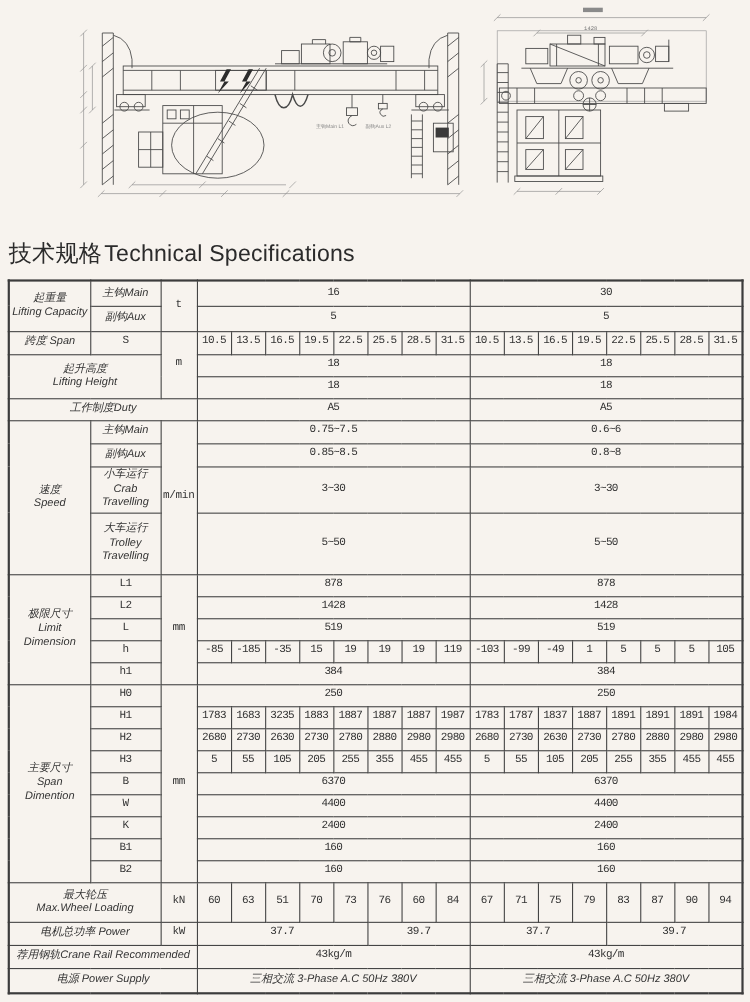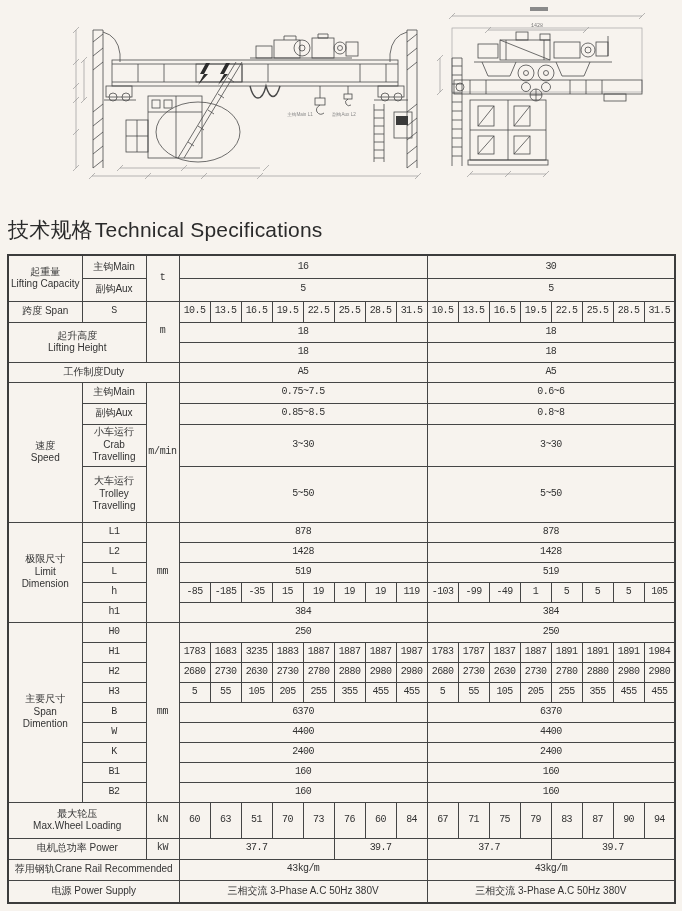--- a/index.html
+++ b/index.html
@@ -2,21 +2,21 @@
 <html><head>
 <meta charset="utf-8">
 <style>
   html,body{margin:0;padding:0;}
   body{width:682px;height:911px;background:#f7f3ee;font-family:"Liberation Sans",sans-serif;color:#2e2e2e;overflow:hidden;}
   .drawing-wrap{width:682px;height:206px;}
   .page-title{margin:10px 0 10px 8px;font-size:21px;font-weight:500;color:#2b2b2b;letter-spacing:.2px;}
   .page-title .en{margin-left:2px;}
   table.spec{border-collapse:collapse;table-layout:fixed;width:668px;margin:0 0 0 7px;border:2px solid #3c3c3c;}
   table.spec td{border:1px solid #454545;text-align:center;vertical-align:middle;padding:0 1px;font-size:10px;line-height:1.25;overflow:hidden;color:#333;}
-  td.lbl{font-size:10px;}
+  td.lbl{font-size:10px;font-style:italic;}
   td.unit{font-size:9.5px;font-family:"Liberation Mono",monospace;letter-spacing:-.3px;}
   td.num{font-family:"Liberation Mono",monospace;font-size:9.5px;letter-spacing:-.6px;white-space:nowrap;}
   tr.h21{height:21px} tr.h20{height:20px} tr.h23{height:23px}
   tr.h42{height:42px} tr.h56{height:56px} tr.h36{height:36px}
   svg{display:block}
   .tinytxt{font-size:4.6px;fill:#8a8a8a;font-family:"Liberation Sans",sans-serif;}
   .dimtxt{font-size:5px;fill:#777;font-family:"Liberation Mono",monospace;}
 </style>
 </head>
 <body>

